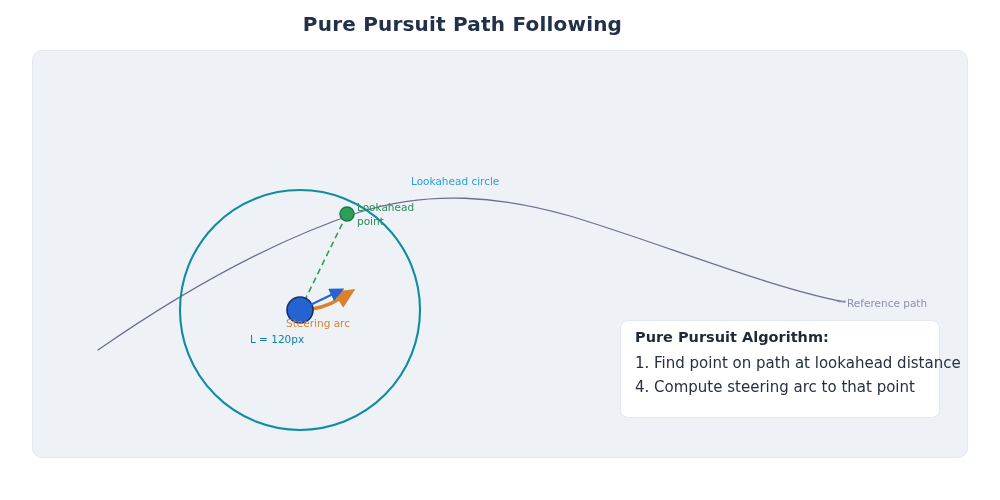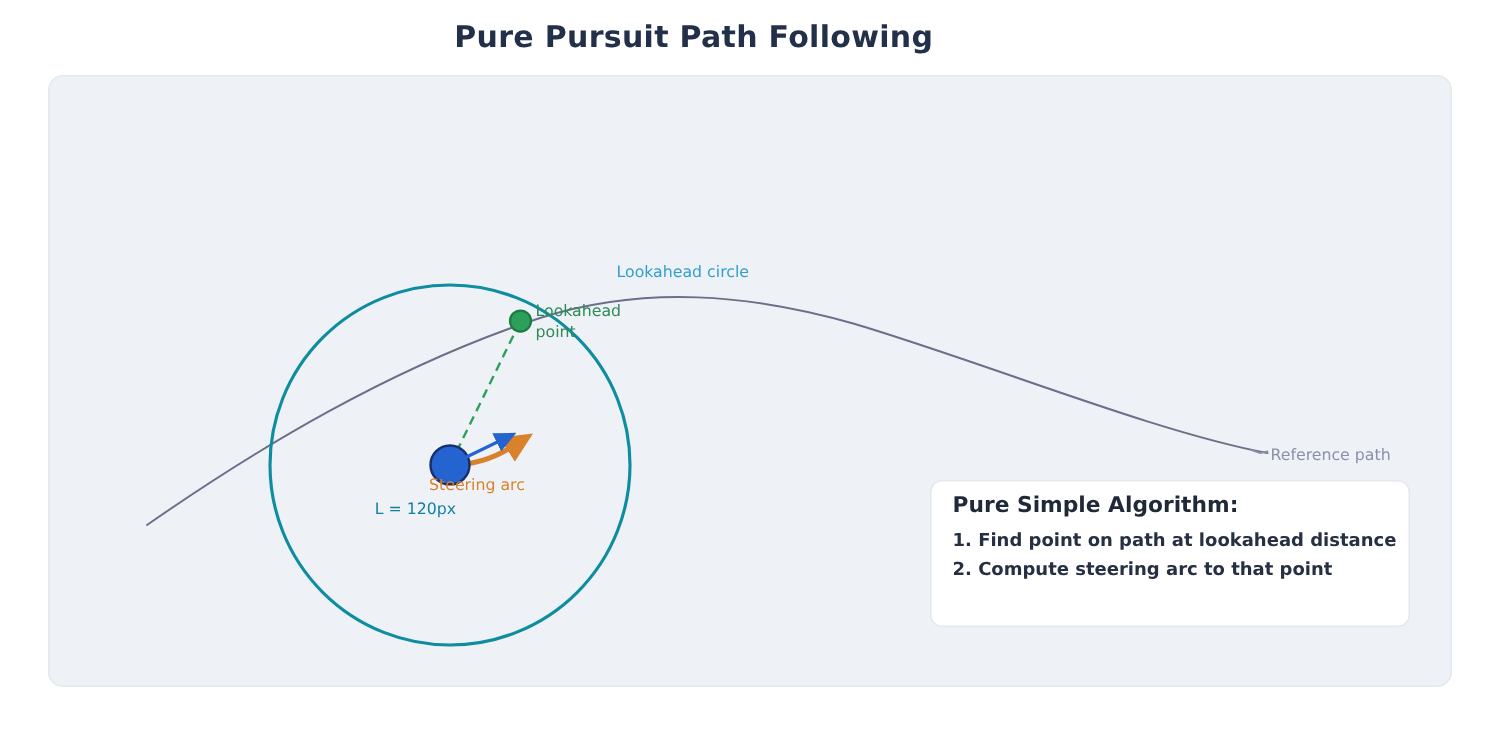--- a/index.html
+++ b/index.html
@@ -62,26 +62,25 @@
   }
   #info-card .card-title {
     font-size: 14.5px;
     font-weight: bold;
     color: #1f2937;
     margin: 0 0 5px 0;
     line-height: 1.1;
     font-family: "DejaVu Sans", sans-serif;
   }
   #info-card .step {
-    font-size: 12px;
+    font-size: 15px;
     color: #263042;
     line-height: 1.62;
     white-space: nowrap;
     font-family: "DejaVu Sans", sans-serif;
-    font-weight: bold;
   }
   #info-card .note {
     font-size: 9.3px;
     color: #34a853;
     margin-top: 4px;
     white-space: nowrap;
     font-family: "DejaVu Sans", sans-serif;
   }
 </style>
 </head>
@@ -123,16 +122,16 @@
 
   <text class="svg-label" x="357" y="208" font-size="10.5" fill="#2e8b57" dominant-baseline="middle">Lookahead</text>
   <text class="svg-label" x="357" y="222" font-size="10.5" fill="#2e8b57" dominant-baseline="middle">point</text>
 
   <text class="svg-label" x="318" y="324" font-size="10.5" fill="#d9822b" text-anchor="middle" dominant-baseline="middle">Steering arc</text>
 
   <text class="svg-label" x="277" y="340" font-size="10.5" fill="#1380a0" text-anchor="middle" dominant-baseline="middle">L = 120px</text>
 </svg>
 
 <div id="info-card">
-  <div class="card-title">Pure Simple Algorithm:</div>
+  <div class="card-title">Pure Pursuit Algorithm:</div>
   <div class="step">1. Find point on path at lookahead distance</div>
-  <div class="step">2. Compute steering arc to that point</div>
+  <div class="step">4. Compute steering arc to that point</div>
 </div>
 
 </body></html>

